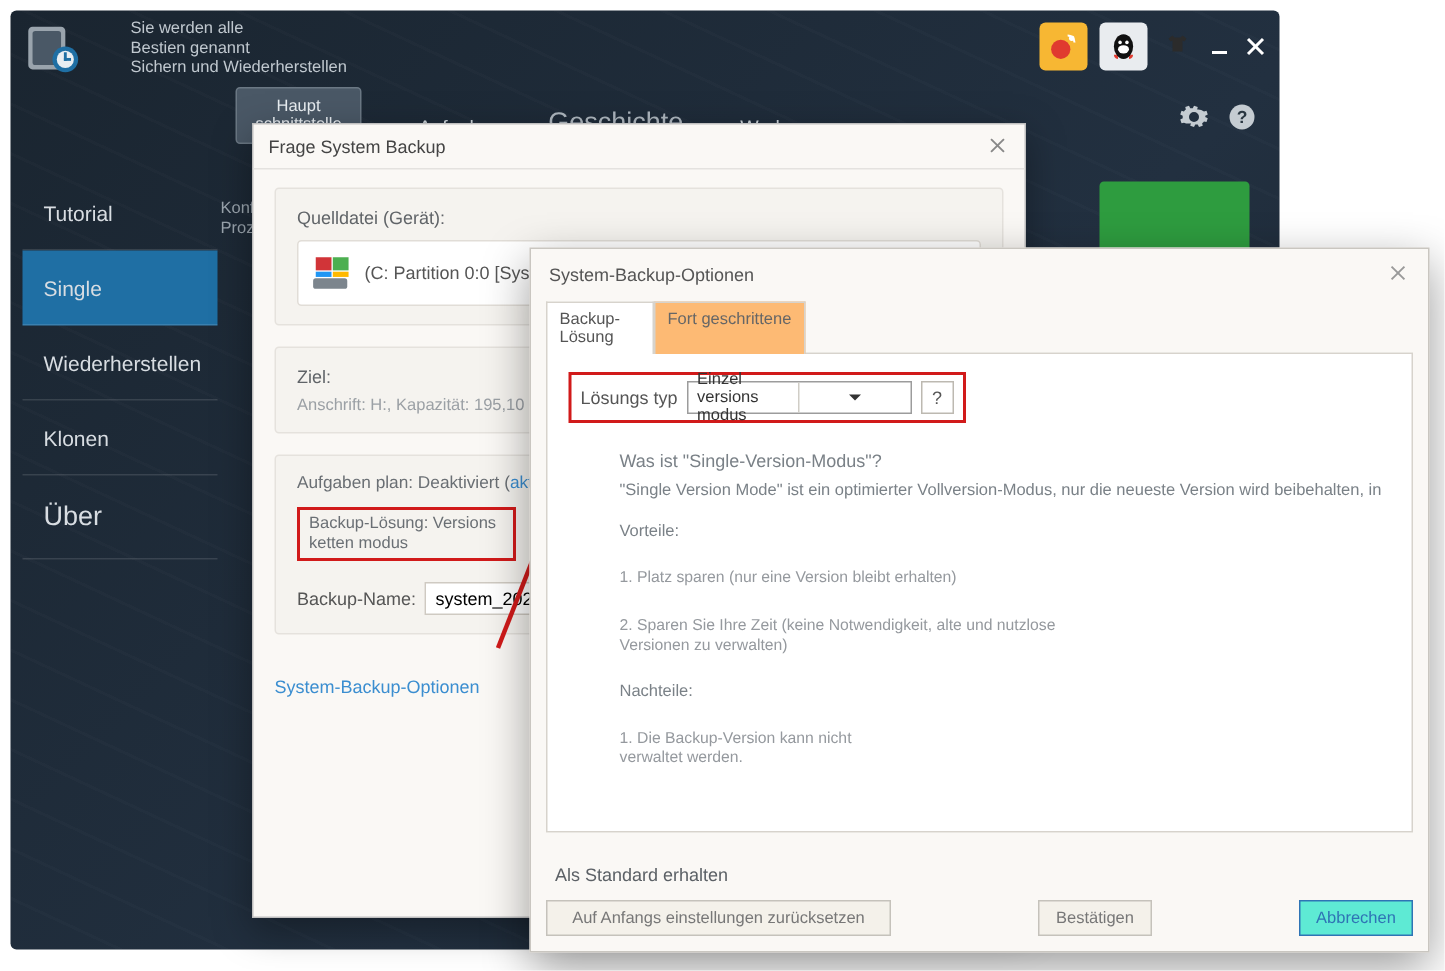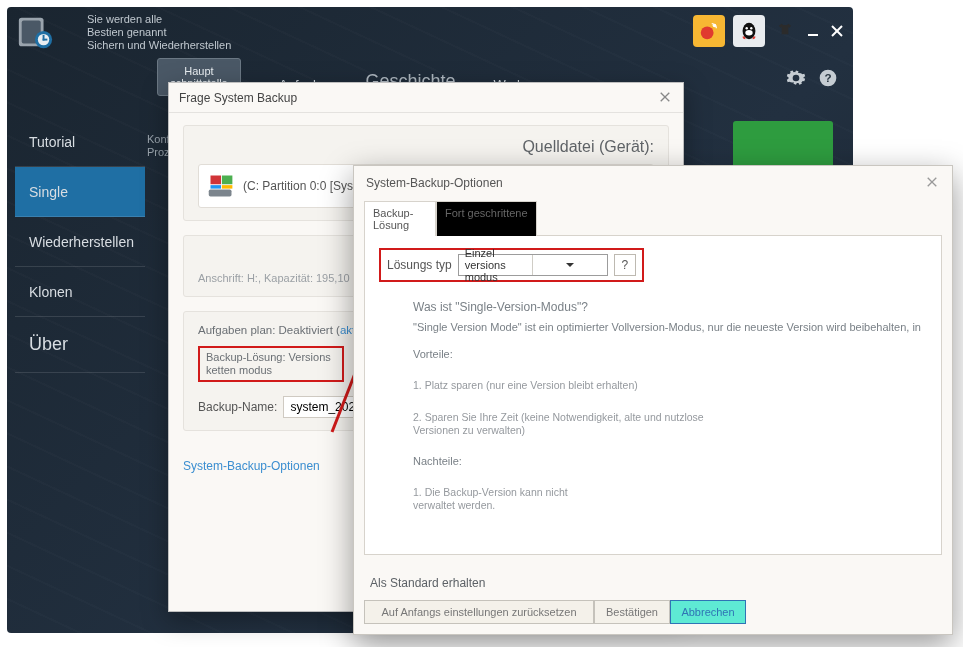--- a/index.html
+++ b/index.html
@@ -48,55 +48,55 @@
   .green-btn{position:absolute;right:20px;top:114px;width:100px;height:56px;background:#2e9c3f;border-radius:3px;}
 
   .config-text{position:absolute;left:140px;top:126px;width:210px;font-size:11px;color:#9aa4ad;line-height:13px;}
 
   
   .dlg1{position:absolute;left:168px;top:82px;width:516px;height:530px;background:#faf8f5;border:1px solid #bfbfbf;box-shadow:0 8px 24px rgba(0,0,0,0.35);}
   .dlg1-title{height:30px;display:flex;align-items:center;justify-content:space-between;padding:0 10px;font-size:12px;color:#444;border-bottom:1px solid #e4e2df;}
   .dlg1-close{width:14px;height:14px;color:#888;cursor:pointer;}
   .dlg1-body{padding:12px 14px;font-size:12px;color:#555;}
   .panel{background:#f5f3ef;border:1px solid #e5e2dd;border-radius:3px;padding:12px 14px;margin-bottom:14px;}
-  .panel .hdr{font-size:16px;color:#606468;margin-bottom:6px;text-align:right;}
+  .panel .hdr{font-size:12px;color:#606468;margin-bottom:6px;}
   .srcrow{background:#fff;border:1px solid #e1ddd7;border-radius:3px;height:44px;display:flex;align-items:center;padding:0 8px;gap:8px;margin-top:8px;}
   .srcrow svg{width:28px;height:28px;}
   .ziel-sub{color:#9ba0a5;font-size:11px;margin-top:6px;}
   .taskplan{font-size:11.5px;color:#6a6f74;}
   .taskplan .link{color:#3b8ed0;}
   .hl-red{display:inline-block;border:2px solid #d11a1a;padding:3px 6px;font-size:11px;color:#6a6f74;line-height:13px;width:146px;}
   .namebox{margin-top:14px;display:flex;align-items:center;gap:6px;font-size:12px;color:#555;}
   .namebox input{border:1px solid #cfcac2;height:22px;padding:0 6px;font-size:12px;width:90px;}
   .optlink{color:#3b8ed0;font-size:12px;margin-top:14px;display:inline-block;line-height:14px;width:150px;}
 
   
   .dlg2{position:absolute;left:353px;top:165px;width:600px;height:470px;background:#faf8f5;border:1px solid #c9c6c0;box-shadow:0 10px 30px rgba(0,0,0,0.4);}
   .dlg2-title{height:34px;display:flex;align-items:center;justify-content:space-between;padding:0 12px;font-size:12px;color:#555;}
   .dlg2-close{width:14px;height:14px;color:#999;cursor:pointer;}
   .dlg2-tabs{display:flex;gap:0;border-bottom:0;padding:0 10px;}
   .dlg2-tab{border:1px solid #d7d3cc;background:#fff;font-size:11px;color:#555;padding:5px 8px;line-height:12px;border-bottom:none;position:relative;top:1px;cursor:pointer;}
-  .dlg2-tab.inactive{background:#000000;color:#666;}
+  .dlg2-tab.inactive{background:#fdba74;color:#666;}
   .dlg2-card{margin:0 10px 10px 10px;background:#fff;border:1px solid #d7d3cc;min-height:320px;padding:12px 14px;font-size:12px;color:#555;}
   .row1{display:flex;align-items:center;gap:4px;}
   .row1-wrap{border:2px solid #d11a1a;display:inline-flex;align-items:center;gap:6px;padding:4px 6px;}
   .row1 label{font-size:12px;color:#555;text-align:center;}
   .combo{display:flex;align-items:center;border:1px solid #9c9c9c;background:#fff;height:22px;width:150px;position:relative;cursor:pointer;}
   .combo span{flex:1;padding:0 6px;font-size:11px;color:#333;}
   .combo .dd{width:18px;height:100%;display:flex;align-items:center;justify-content:center;border-left:1px solid #d0cdc6;}
   .combo .dd::after{content:"";border:4px solid transparent;border-top-color:#333;margin-top:3px;}
   .qbtn{width:22px;height:22px;border:1px solid #bdb9b1;background:#fff;font-size:12px;color:#555;display:flex;align-items:center;justify-content:center;cursor:pointer;}
   .info-h{color:#7a8187;font-size:12px;margin:18px 0 6px 34px;}
   .info-p{color:#7a8187;font-size:11px;margin:0 0 6px 0;line-height:14px;max-width:520px;}
   .info-s{color:#7a8187;font-size:11px;margin:6px 0 2px 0;}
   .info-li{color:#95999e;font-size:10.5px;line-height:13px;margin-left:0;margin-top:19px;}
   .section{margin-left:34px;margin-top:4px;}
   .dlg2-footer{position:absolute;left:0;right:0;bottom:0;padding:0 10px 10px 10px;}
   .dlg2-footer .save{font-size:12px;color:#5c6166;margin:6px 0 10px 6px;}
-  .btnrow{display:flex;gap:0;justify-content:flex-start;}
+  .btnrow{display:flex;gap:0;justify-content:space-between;}
   .btn{min-width:76px;height:24px;border:1px solid #c5c2bb;background:#f4f1ea;color:#777;font-size:11px;display:flex;align-items:center;justify-content:center;cursor:pointer;}
   .btn.wide{min-width:230px;}
   .btn.primary{border:1px solid #2f74b5;background:#5eead4;color:#2f74b5;}
 
   
   .arrow{position:absolute;left:320px;top:252px;width:100px;height:190px;pointer-events:none;}
   .arrow svg{width:100%;height:100%;overflow:visible;}
 
 </style>
 </head>

